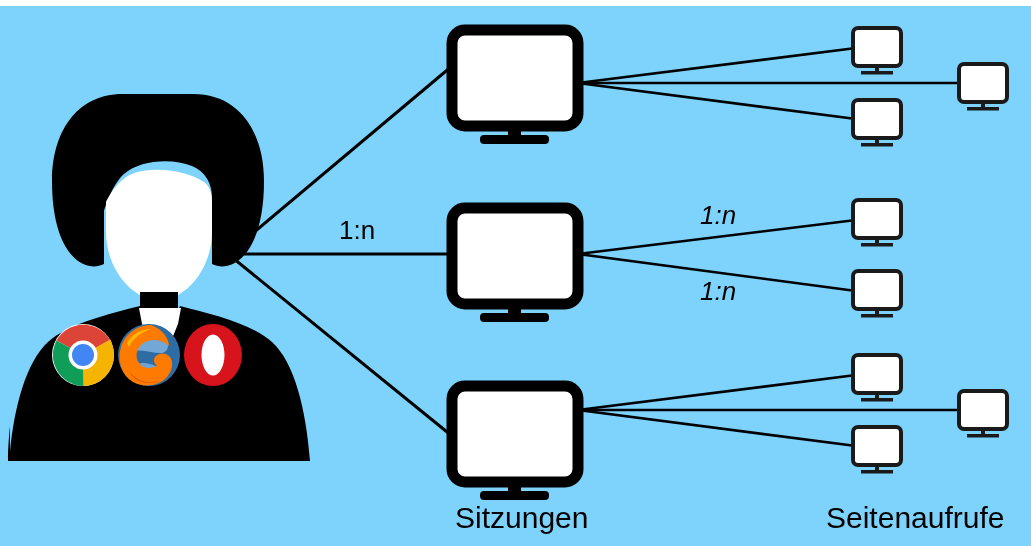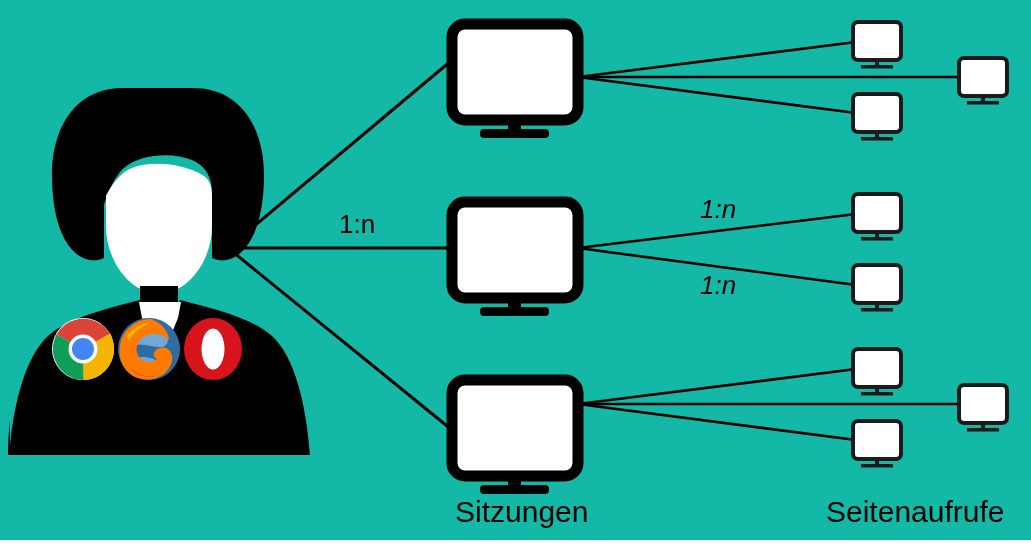--- a/index.html
+++ b/index.html
@@ -7,22 +7,23 @@
     padding: 0;
     background: #ffffff;
   }
   body {
     font-family: "Liberation Sans", sans-serif;
   }
   #stage {
     position: relative;
     width: 1031px;
     height: 540px;
-    background: #14b8a6;
+    background: #7dd3fc;
     overflow: hidden;
+    margin-top: 6px;
   }
   #diagram-svg {
     position: absolute;
     left: 0;
     top: 0;
     width: 1031px;
     height: 546px;
   }
   .caption {
     position: absolute;

